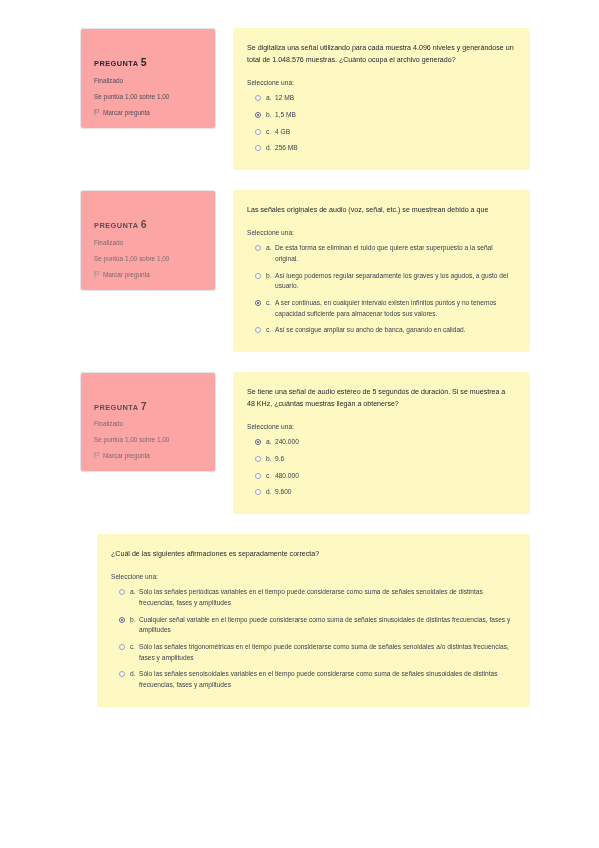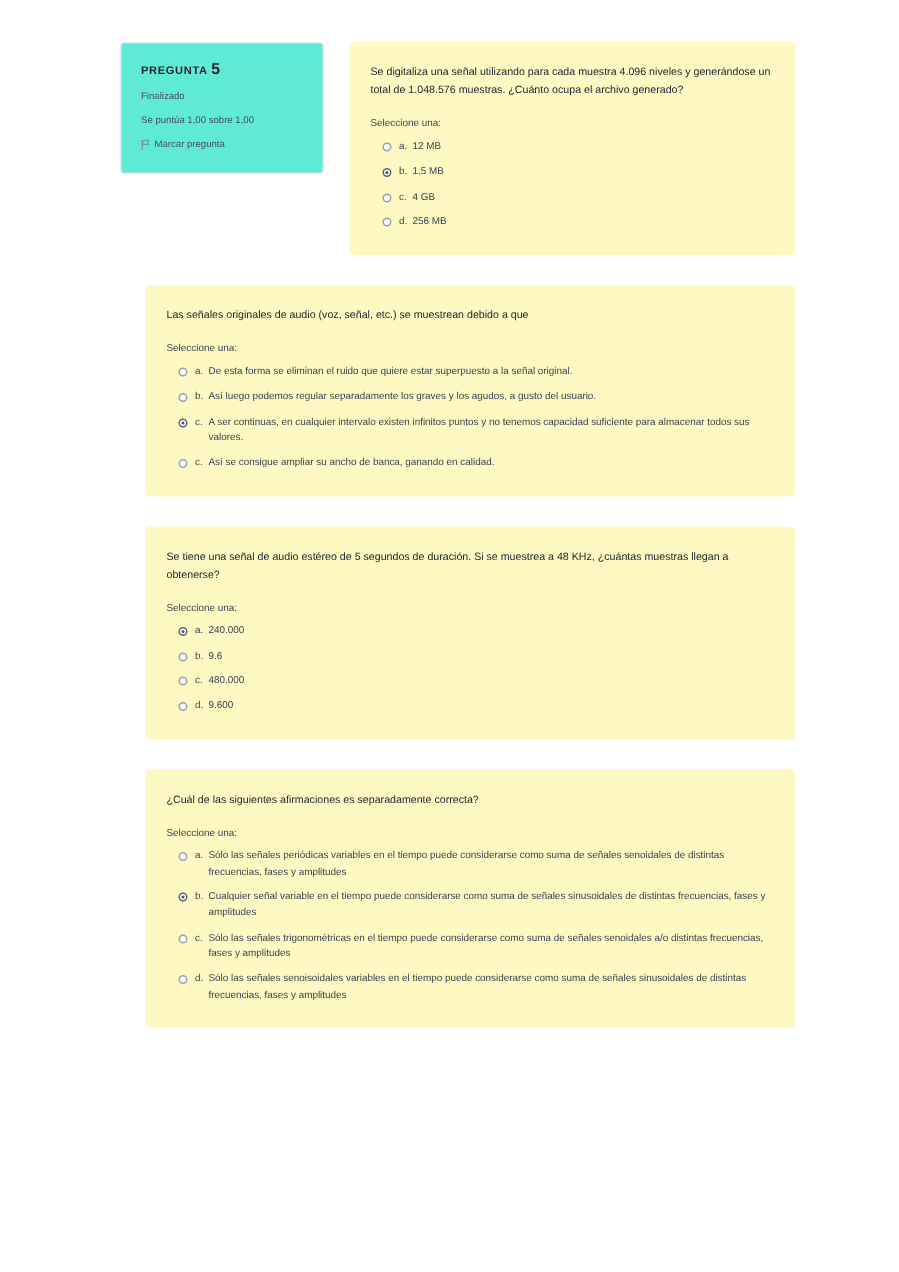--- a/index.html
+++ b/index.html
@@ -28,24 +28,24 @@
     display: flex;
     align-items: flex-start;
     width: 100%;
     margin-bottom: 20px;
   }
 
   
   .qinfo {
     width: 136px;
     flex: 0 0 136px;
-    background: #5eead4;
+    background: #fca5a5;
     border: 1px solid #e4e6ec;
     border-radius: 3px;
-    padding: 12px 11px 12px 13px;
+    padding: 28px 11px 12px 13px;
     min-height: 88px;
   }
   .qinfo-title {
     font-size: 7.4px;
     font-weight: bold;
     letter-spacing: .45px;
     color: #23272f;
     margin: 0 0 9px 0;
     line-height: 1;
   }
@@ -188,20 +188,34 @@
             </li>
             <li class="answer">
               <span class="radio"></span>
               <span class="alabel">d.</span>
               <span class="atext">256 MB</span>
             </li>
           </ul>
         </div>
       </div>
       <div class="qblock dim">
+        <div class="qinfo">
+          <div class="qinfo-title"><span>PREGUNTA</span> <span class="num">6</span></div>
+          <div class="qinfo-line">Finalizado</div>
+          <div class="qinfo-line">Se puntúa 1,00 sobre 1,00</div>
+          <div class="flagrow">
+            <span class="flag-icon">
+              <svg width="6" height="7" viewBox="0 0 6 7" xmlns="http://www.w3.org/2000/svg">
+                <path d="M0.8 0.4 V6.6" stroke="#7b8190" stroke-width="0.7" fill="none"></path>
+                <path d="M1.2 0.6 H5.2 L4.2 1.9 L5.2 3.2 H1.2 Z" fill="none" stroke="#7b8190" stroke-width="0.6"></path>
+              </svg>
+            </span>
+            <span>Marcar pregunta</span>
+          </div>
+        </div>
         <div class="qpanel">
           <p class="qtext">Las señales originales de audio (voz, señal, etc.) se muestrean debido a que</p>
           <div class="qselect">Seleccione una:</div>
           <ul class="answers">
             <li class="answer">
               <span class="radio"></span>
               <span class="alabel">a.</span>
               <span class="atext">De esta forma se eliminan el ruido  que quiere estar superpuesto a la señal original.</span>
             </li>
             <li class="answer">
@@ -216,20 +230,34 @@
             </li>
             <li class="answer">
               <span class="radio"></span>
               <span class="alabel">c.</span>
               <span class="atext">Así se consigue ampliar su ancho de banca, ganando en calidad.</span>
             </li>
           </ul>
         </div>
       </div>
       <div class="qblock dim">
+        <div class="qinfo">
+          <div class="qinfo-title"><span>PREGUNTA</span> <span class="num">7</span></div>
+          <div class="qinfo-line">Finalizado</div>
+          <div class="qinfo-line">Se puntúa 1,00 sobre 1,00</div>
+          <div class="flagrow">
+            <span class="flag-icon">
+              <svg width="6" height="7" viewBox="0 0 6 7" xmlns="http://www.w3.org/2000/svg">
+                <path d="M0.8 0.4 V6.6" stroke="#7b8190" stroke-width="0.7" fill="none"></path>
+                <path d="M1.2 0.6 H5.2 L4.2 1.9 L5.2 3.2 H1.2 Z" fill="none" stroke="#7b8190" stroke-width="0.6"></path>
+              </svg>
+            </span>
+            <span>Marcar pregunta</span>
+          </div>
+        </div>
         <div class="qpanel">
           <p class="qtext">Se tiene una señal de audio estéreo de 5 segundos de duración. Si se muestrea a 48 KHz, ¿cuántas muestras llegan a obtenerse?</p>
           <div class="qselect">Seleccione una:</div>
           <ul class="answers">
             <li class="answer">
               <span class="radio checked"></span>
               <span class="alabel">a.</span>
               <span class="atext">240.000</span>
             </li>
             <li class="answer">

